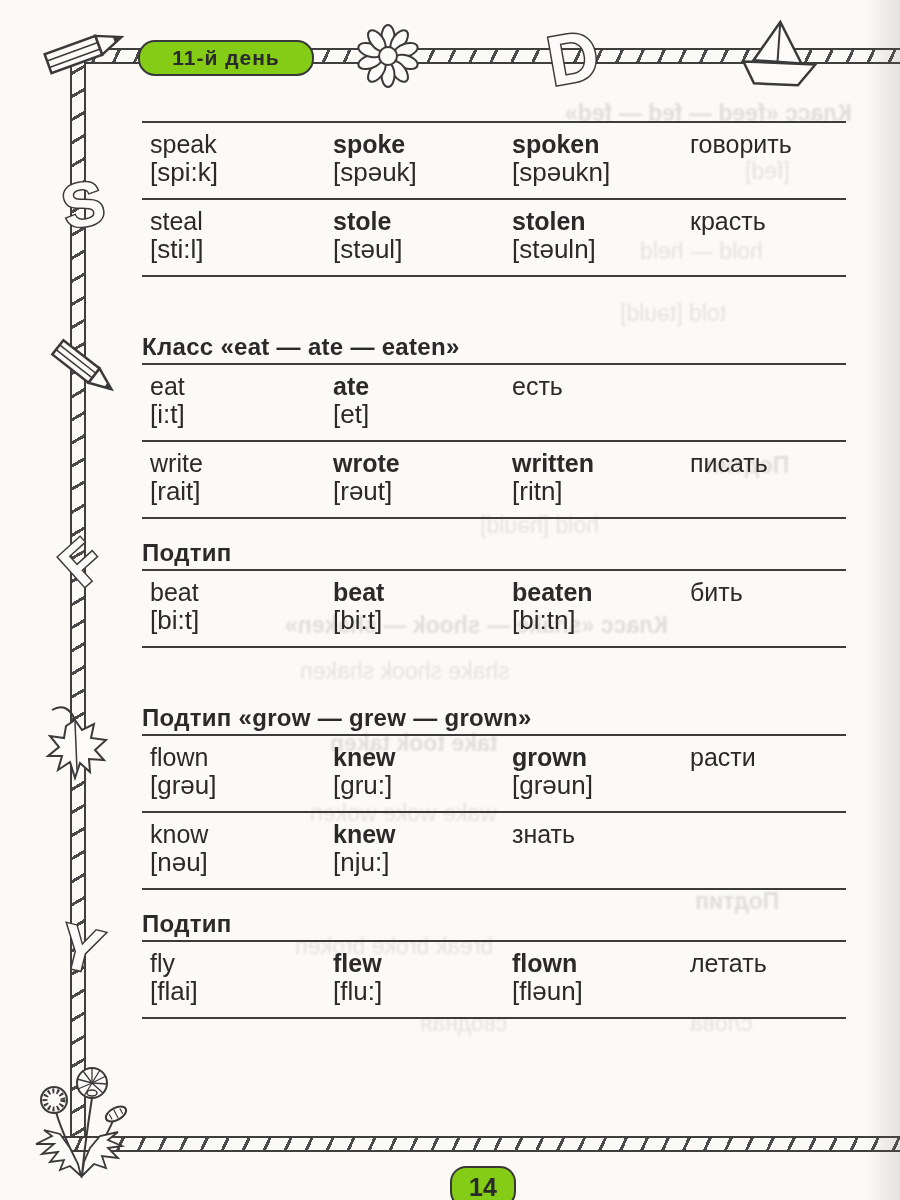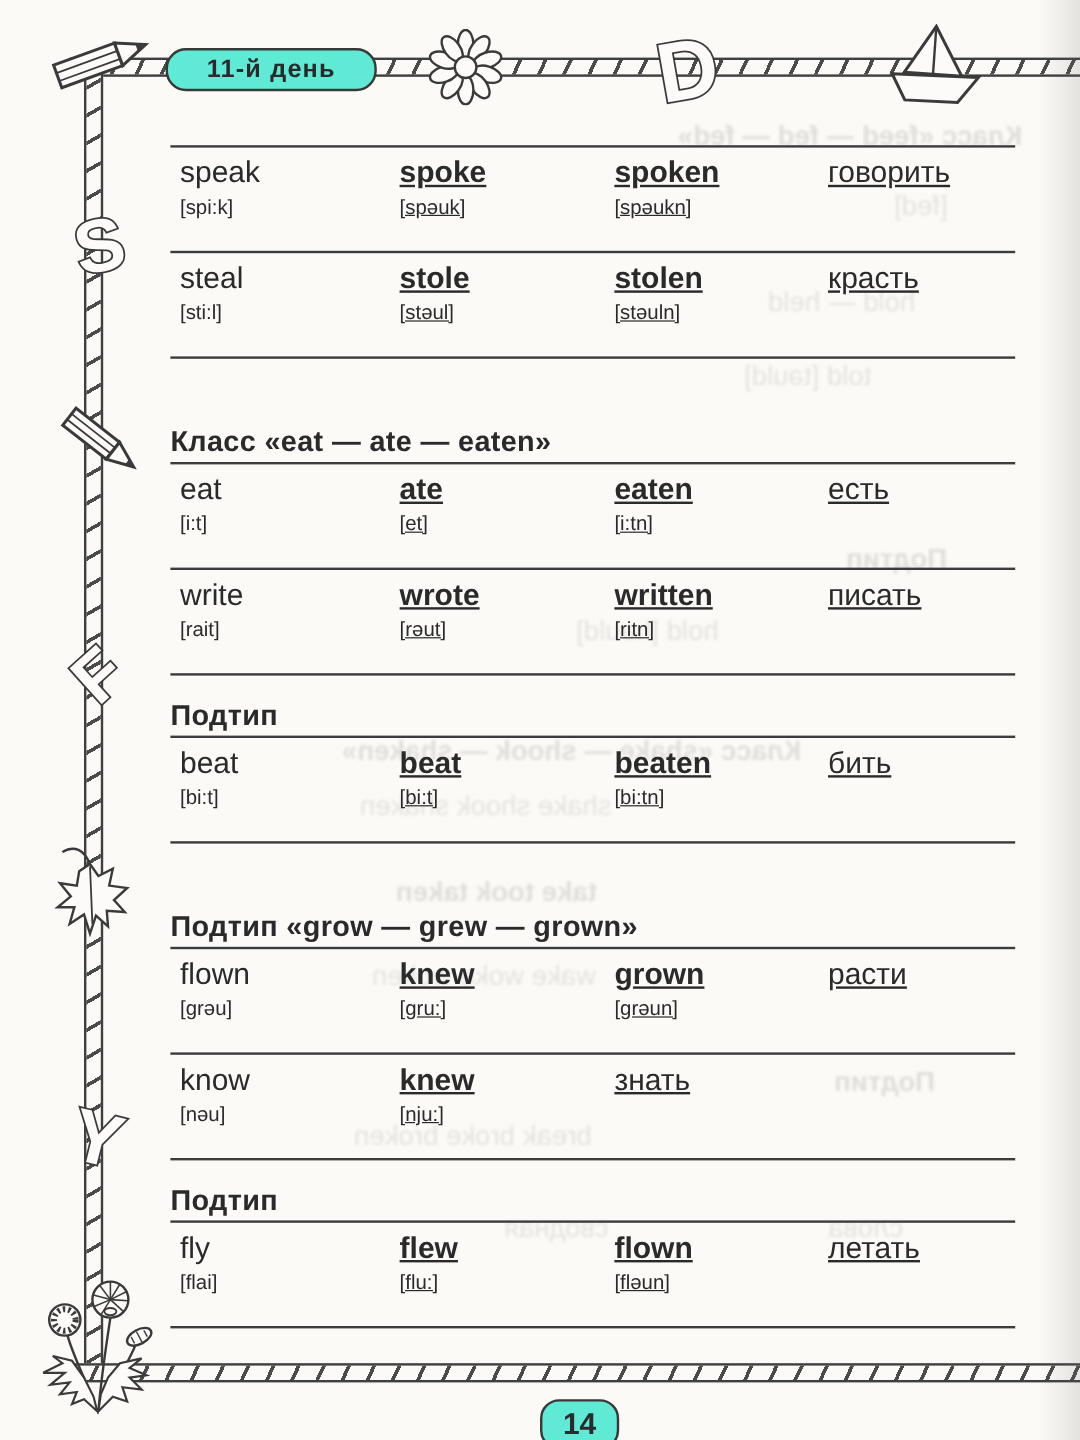--- a/index.html
+++ b/index.html
@@ -18,42 +18,42 @@
   .rope.v{
     width:12px;border-left:2.5px solid #3f3f3f;border-right:2.5px solid #3f3f3f;
     background-image:repeating-linear-gradient(150deg,transparent 0 17px,#4a4a4a 17px 20px);
   }
   #rope-top{left:58px;right:0;top:48px;}
   #rope-bottom{left:62px;right:0;top:1136px;}
   #rope-left{left:70px;top:52px;height:1092px;}
 
   
   .pill{
-    position:absolute;background:#5eead4;border:2.5px solid #383838;
+    position:absolute;background:#84cc16;border:2.5px solid #383838;
     display:flex;align-items:center;justify-content:center;
     font-weight:bold;color:#2a2a2a;z-index:5;
   }
   #day-badge{left:138px;top:40px;width:172px;height:32px;border-radius:17px;font-size:21px;letter-spacing:1px;}
   #page-badge{left:450px;top:1126px;width:62px;height:38px;border-radius:16px;font-size:25px;margin-top:40px;}
 
   
   #content{position:absolute;left:142px;top:121px;width:704px;z-index:3;}
   .section.class{margin-top:56px;}
   .section.subtype{margin-top:20px;}
   .heading{font-size:24px;font-weight:bold;line-height:27px;margin-bottom:3px;letter-spacing:.3px;}
   .vtable{border-top:2px solid #3c3c3c;}
   .vrow{
     display:grid;grid-template-columns:176px 179px 178px 1fr;
-    border-bottom:2px solid #3c3c3c;padding:7px 0 24px;
+    border-bottom:2px solid #3c3c3c;padding:7px 0 13px;
   }
   .cell.c1{padding-left:8px;}
-  .cell.c2,.cell.c3,.cell.c4{padding-left:15px;text-decoration:underline;}
+  .cell.c2,.cell.c3,.cell.c4{padding-left:15px;}
   .w{font-size:25px;line-height:28px;}
   .w.b{font-weight:bold;}
-  .tr{font-size:17px;line-height:25px;margin-top:2px;}
+  .tr{font-size:26px;line-height:25px;margin-top:2px;}
 
   
   .deco{position:absolute;z-index:6;}
   .deco svg{display:block;}
   .ink{stroke:#3a3a3a;fill:#fcfbf9;}
   .ink-line{stroke:#3a3a3a;fill:none;}
   .letter{
     fill:#fcfbf9;stroke:#3a3a3a;stroke-width:3px;paint-order:stroke;
     font-family:"Liberation Sans","DejaVu Sans",sans-serif;font-weight:bold;
   }
@@ -147,24 +147,20 @@
       <div class="vtable">
         <div class="vrow">
           <div class="cell c1">
             <div class="w">eat</div>
             <div class="tr">[i:t]</div>
           </div>
           <div class="cell c2">
             <div class="w b">ate</div>
             <div class="tr">[et]</div>
           </div>
-          <div class="cell c3">
-            <div class="w b">eaten</div>
-            <div class="tr">[i:tn]</div>
-          </div>
           <div class="cell c4">
             <div class="w">есть</div>
           </div>
         </div>
         <div class="vrow">
           <div class="cell c1">
             <div class="w">write</div>
             <div class="tr">[rait]</div>
           </div>
           <div class="cell c2">

